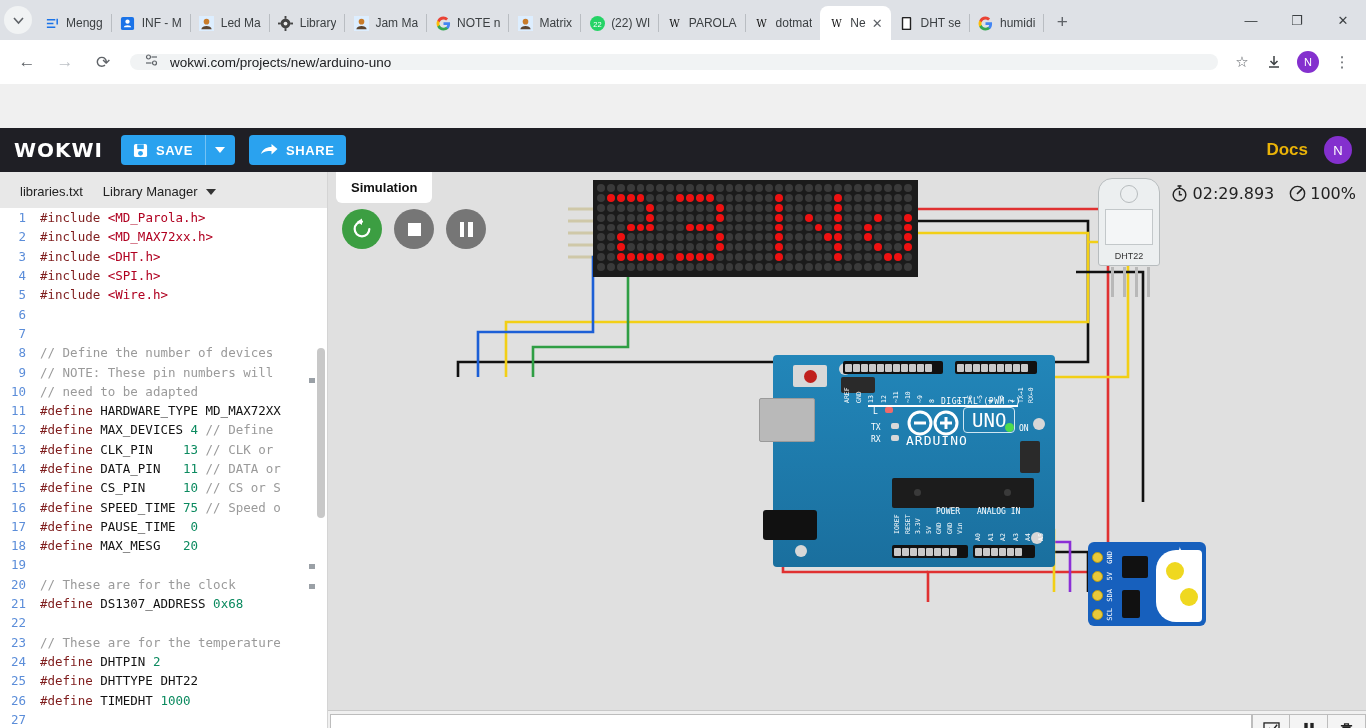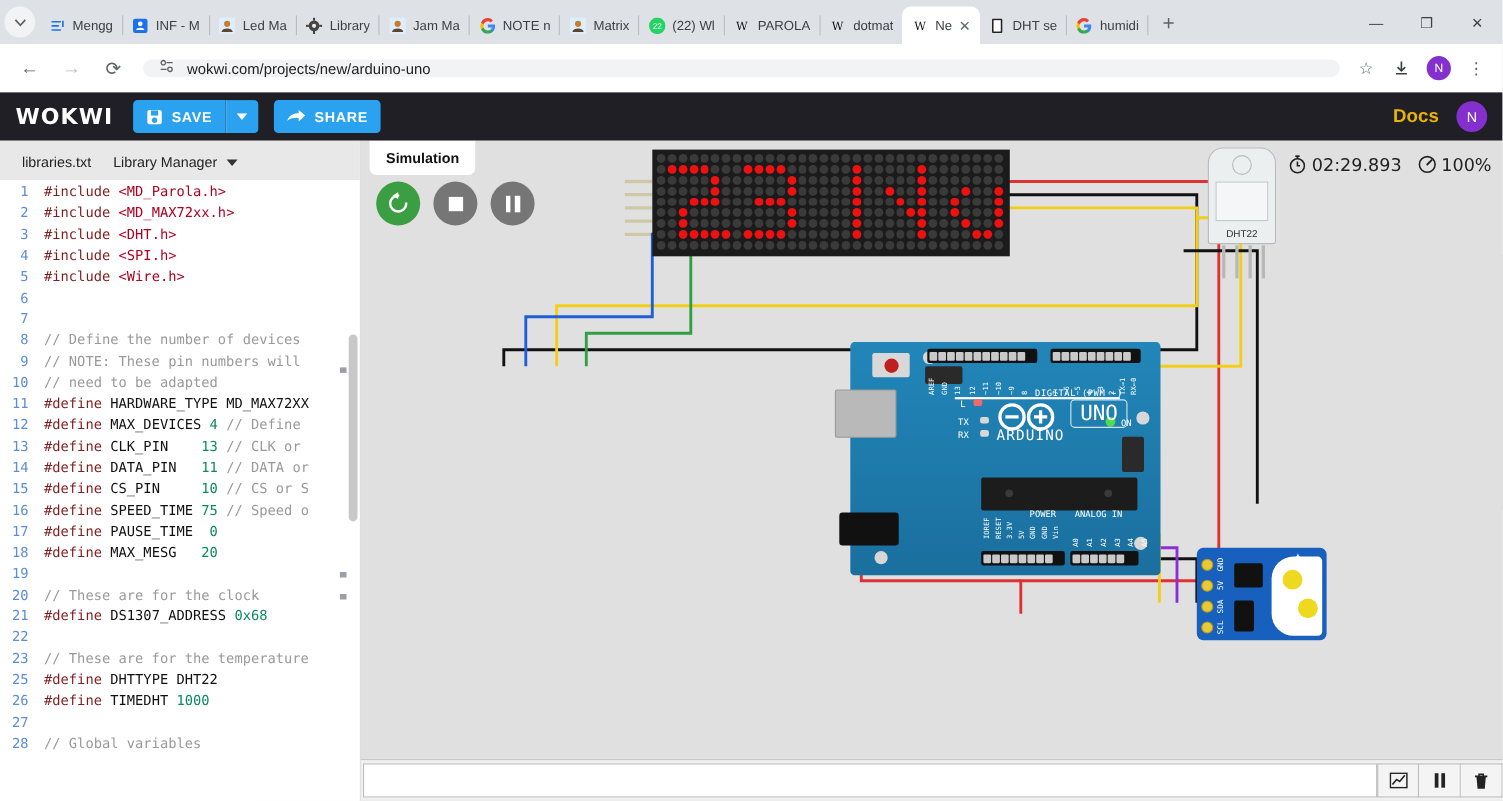--- a/index.html
+++ b/index.html
@@ -28,21 +28,21 @@
   .navbtn.dim { color:#bdc1c6; }
   .omnibox { flex:1; height:16px; background:#f1f3f4; border-radius:16px; display:flex; align-items:center; padding:0 14px; margin:0 8px; }
   .omnibox .urltext { font-size:13.5px; color:#202124; margin-left:10px; }
   .star { width:32px; height:32px; display:flex; align-items:center; justify-content:center; color:#5f6368; font-size:15px; }
   .tb-right { display:flex; align-items:center; }
   .avatar-sm { width:22px; height:22px; border-radius:50%; background:#8430ce; color:#fff; font-size:11px;
       display:flex; align-items:center; justify-content:center; margin:0 7px; }
 
   
   .app { flex:1; display:flex; flex-direction:column; background:#f0f0f0; }
-  .wheader { height:44px; background:#1f1f25; display:flex; align-items:center; padding:0 14px; flex:0 0 44px; }
+  .wheader { height:44px; background:#1f1f25; display:flex; align-items:center; padding:0 14px; flex:0 0 44px;margin-top:44px; }
   .logo { color:#fff; font-size:20px; font-weight:700; letter-spacing:1px; margin-right:18px; font-family:"DejaVu Sans", sans-serif;}
   .btn-blue { height:30px; background:#2aa2ef; color:#fff; display:flex; align-items:center; border-radius:4px;
       font-size:13px; font-weight:700; letter-spacing:.6px; padding:0 12px; }
   .btn-grp { display:flex; align-items:center; margin-right:14px; }
   .btn-split { height:30px; width:30px; background:#2aa2ef; color:#fff; display:flex; align-items:center; justify-content:center;
       border-radius:0 4px 4px 0; font-size:9px; border-left:1px solid rgba(255,255,255,.35);}
   .btn-main { border-radius:4px 0 0 4px; }
   .docs { margin-left:auto; color:#eab308; font-size:17px; font-weight:700; margin-right:16px; }
   .avatar-lg { width:28px; height:28px; border-radius:50%; background:#8430ce; color:#fff; font-size:13px;
       display:flex; align-items:center; justify-content:center; }
@@ -370,20 +370,21 @@
               <div class="codeline"><span class="ln">14</span><span><span class="k-pre">#define</span><span class="k-id"> DATA_PIN   </span><span class="k-num">11</span><span class="k-id"> </span><span class="k-cmt">// DATA or</span></span></div>
               <div class="codeline"><span class="ln">15</span><span><span class="k-pre">#define</span><span class="k-id"> CS_PIN     </span><span class="k-num">10</span><span class="k-id"> </span><span class="k-cmt">// CS or S</span></span></div>
               <div class="codeline"><span class="ln">16</span><span><span class="k-pre">#define</span><span class="k-id"> SPEED_TIME </span><span class="k-num">75</span><span class="k-id"> </span><span class="k-cmt">// Speed o</span></span></div>
               <div class="codeline"><span class="ln">17</span><span><span class="k-pre">#define</span><span class="k-id"> PAUSE_TIME  </span><span class="k-num">0</span></span></div>
               <div class="codeline"><span class="ln">18</span><span><span class="k-pre">#define</span><span class="k-id"> MAX_MESG   </span><span class="k-num">20</span></span></div>
               <div class="codeline"><span class="ln">19</span><span></span></div>
               <div class="codeline"><span class="ln">20</span><span><span class="k-cmt">// These are for the clock</span></span></div>
               <div class="codeline"><span class="ln">21</span><span><span class="k-pre">#define</span><span class="k-id"> DS1307_ADDRESS </span><span class="k-num">0x68</span></span></div>
               <div class="codeline"><span class="ln">22</span><span></span></div>
               <div class="codeline"><span class="ln">23</span><span><span class="k-cmt">// These are for the temperature</span></span></div>
+              <div class="codeline"><span class="ln">24</span><span><span class="k-pre">#define</span><span class="k-id"> DHTPIN </span><span class="k-num">2</span></span></div>
               <div class="codeline"><span class="ln">25</span><span><span class="k-pre">#define</span><span class="k-id"> DHTTYPE DHT22</span></span></div>
               <div class="codeline"><span class="ln">26</span><span><span class="k-pre">#define</span><span class="k-id"> TIMEDHT </span><span class="k-num">1000</span></span></div>
               <div class="codeline"><span class="ln">27</span><span></span></div>
               <div class="codeline"><span class="ln">28</span><span><span class="k-cmt">// Global variables</span></span></div>
             </div>
           <div class="vscroll">
             <div class="vthumb" style="top:140px;height:170px;"></div>
           </div>
           <div class="minimark" style="top:170px;"></div>
           <div class="minimark" style="top:356px;"></div>
@@ -882,21 +883,21 @@
 
               <div style="position:absolute;left:131px;top:53px;">
                 <svg width="60" height="30" viewBox="0 0 60 30">
                   <circle cx="16" cy="15" r="11" fill="none" stroke="#fff" stroke-width="3"></circle>
                   <circle cx="42" cy="15" r="11" fill="none" stroke="#fff" stroke-width="3"></circle>
                   <line x1="10" y1="15" x2="22" y2="15" stroke="#fff" stroke-width="3"></line>
                   <line x1="36" y1="15" x2="48" y2="15" stroke="#fff" stroke-width="3"></line>
                   <line x1="42" y1="9" x2="42" y2="21" stroke="#fff" stroke-width="3"></line>
                 </svg>
               </div>
-              <div style="position:absolute;left:200px;top:52px;border:1.5px solid #cfe6f2;border-radius:4px;padding:1px 8px;color:#fff;font-size:19px;font-family:'DejaVu Sans Mono',monospace;">UNO</div>
+              <div style="position:absolute;left:190px;top:52px;border:1.5px solid #cfe6f2;border-radius:4px;padding:1px 8px;color:#fff;font-size:19px;font-family:'DejaVu Sans Mono',monospace;">UNO</div>
               <div class="silk" style="left:133px;top:78px;font-size:13px;letter-spacing:1px;">ARDUINO</div>
 
               <div class="chip" style="left:119px;top:123px;width:142px;height:30px;">
                 <div style="position:absolute;left:22px;top:11px;width:7px;height:7px;border-radius:50%;background:#3a3a3a;"></div>
                 <div style="position:absolute;left:112px;top:11px;width:7px;height:7px;border-radius:50%;background:#3a3a3a;"></div>
               </div>
 
               <div id="pwrpins" style="position:absolute;left:120px;top:153px;display:flex;">
                   <span class="silk vert" style="position: static; margin-right: 2.5px; height: 26px;">IOREF</span>
                   <span class="silk vert" style="position: static; margin-right: 2.5px; height: 26px;">RESET</span>

